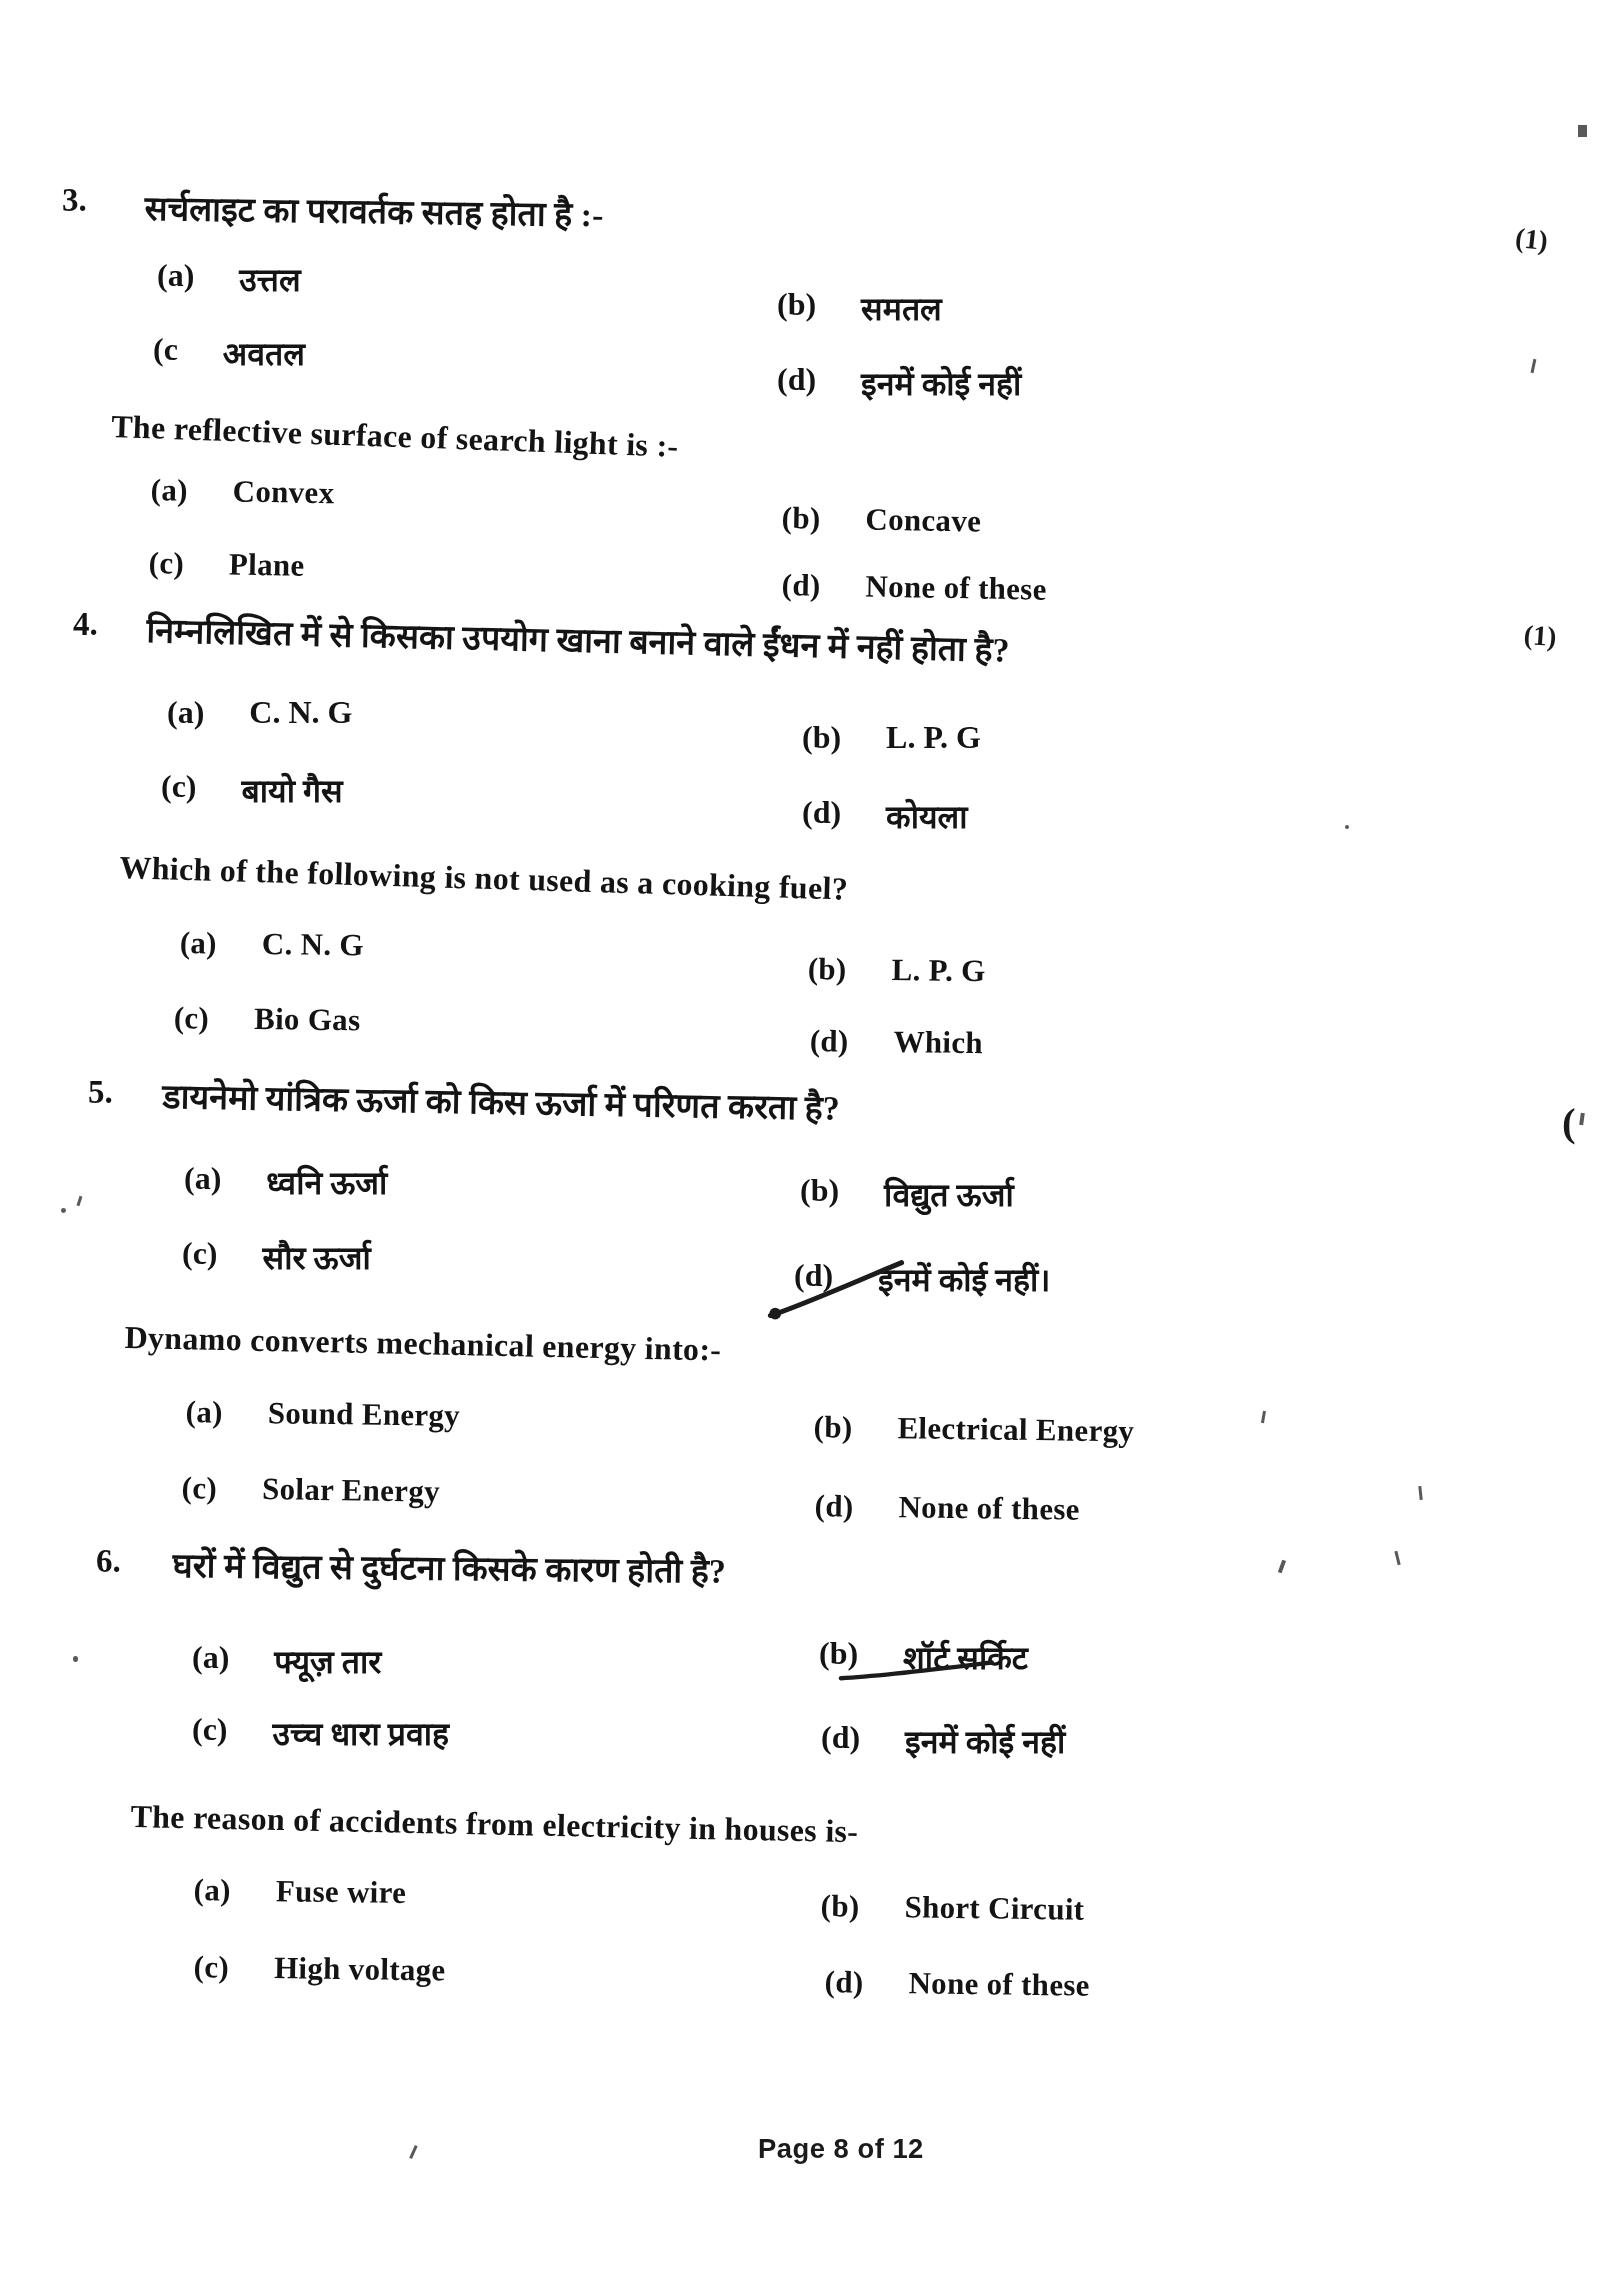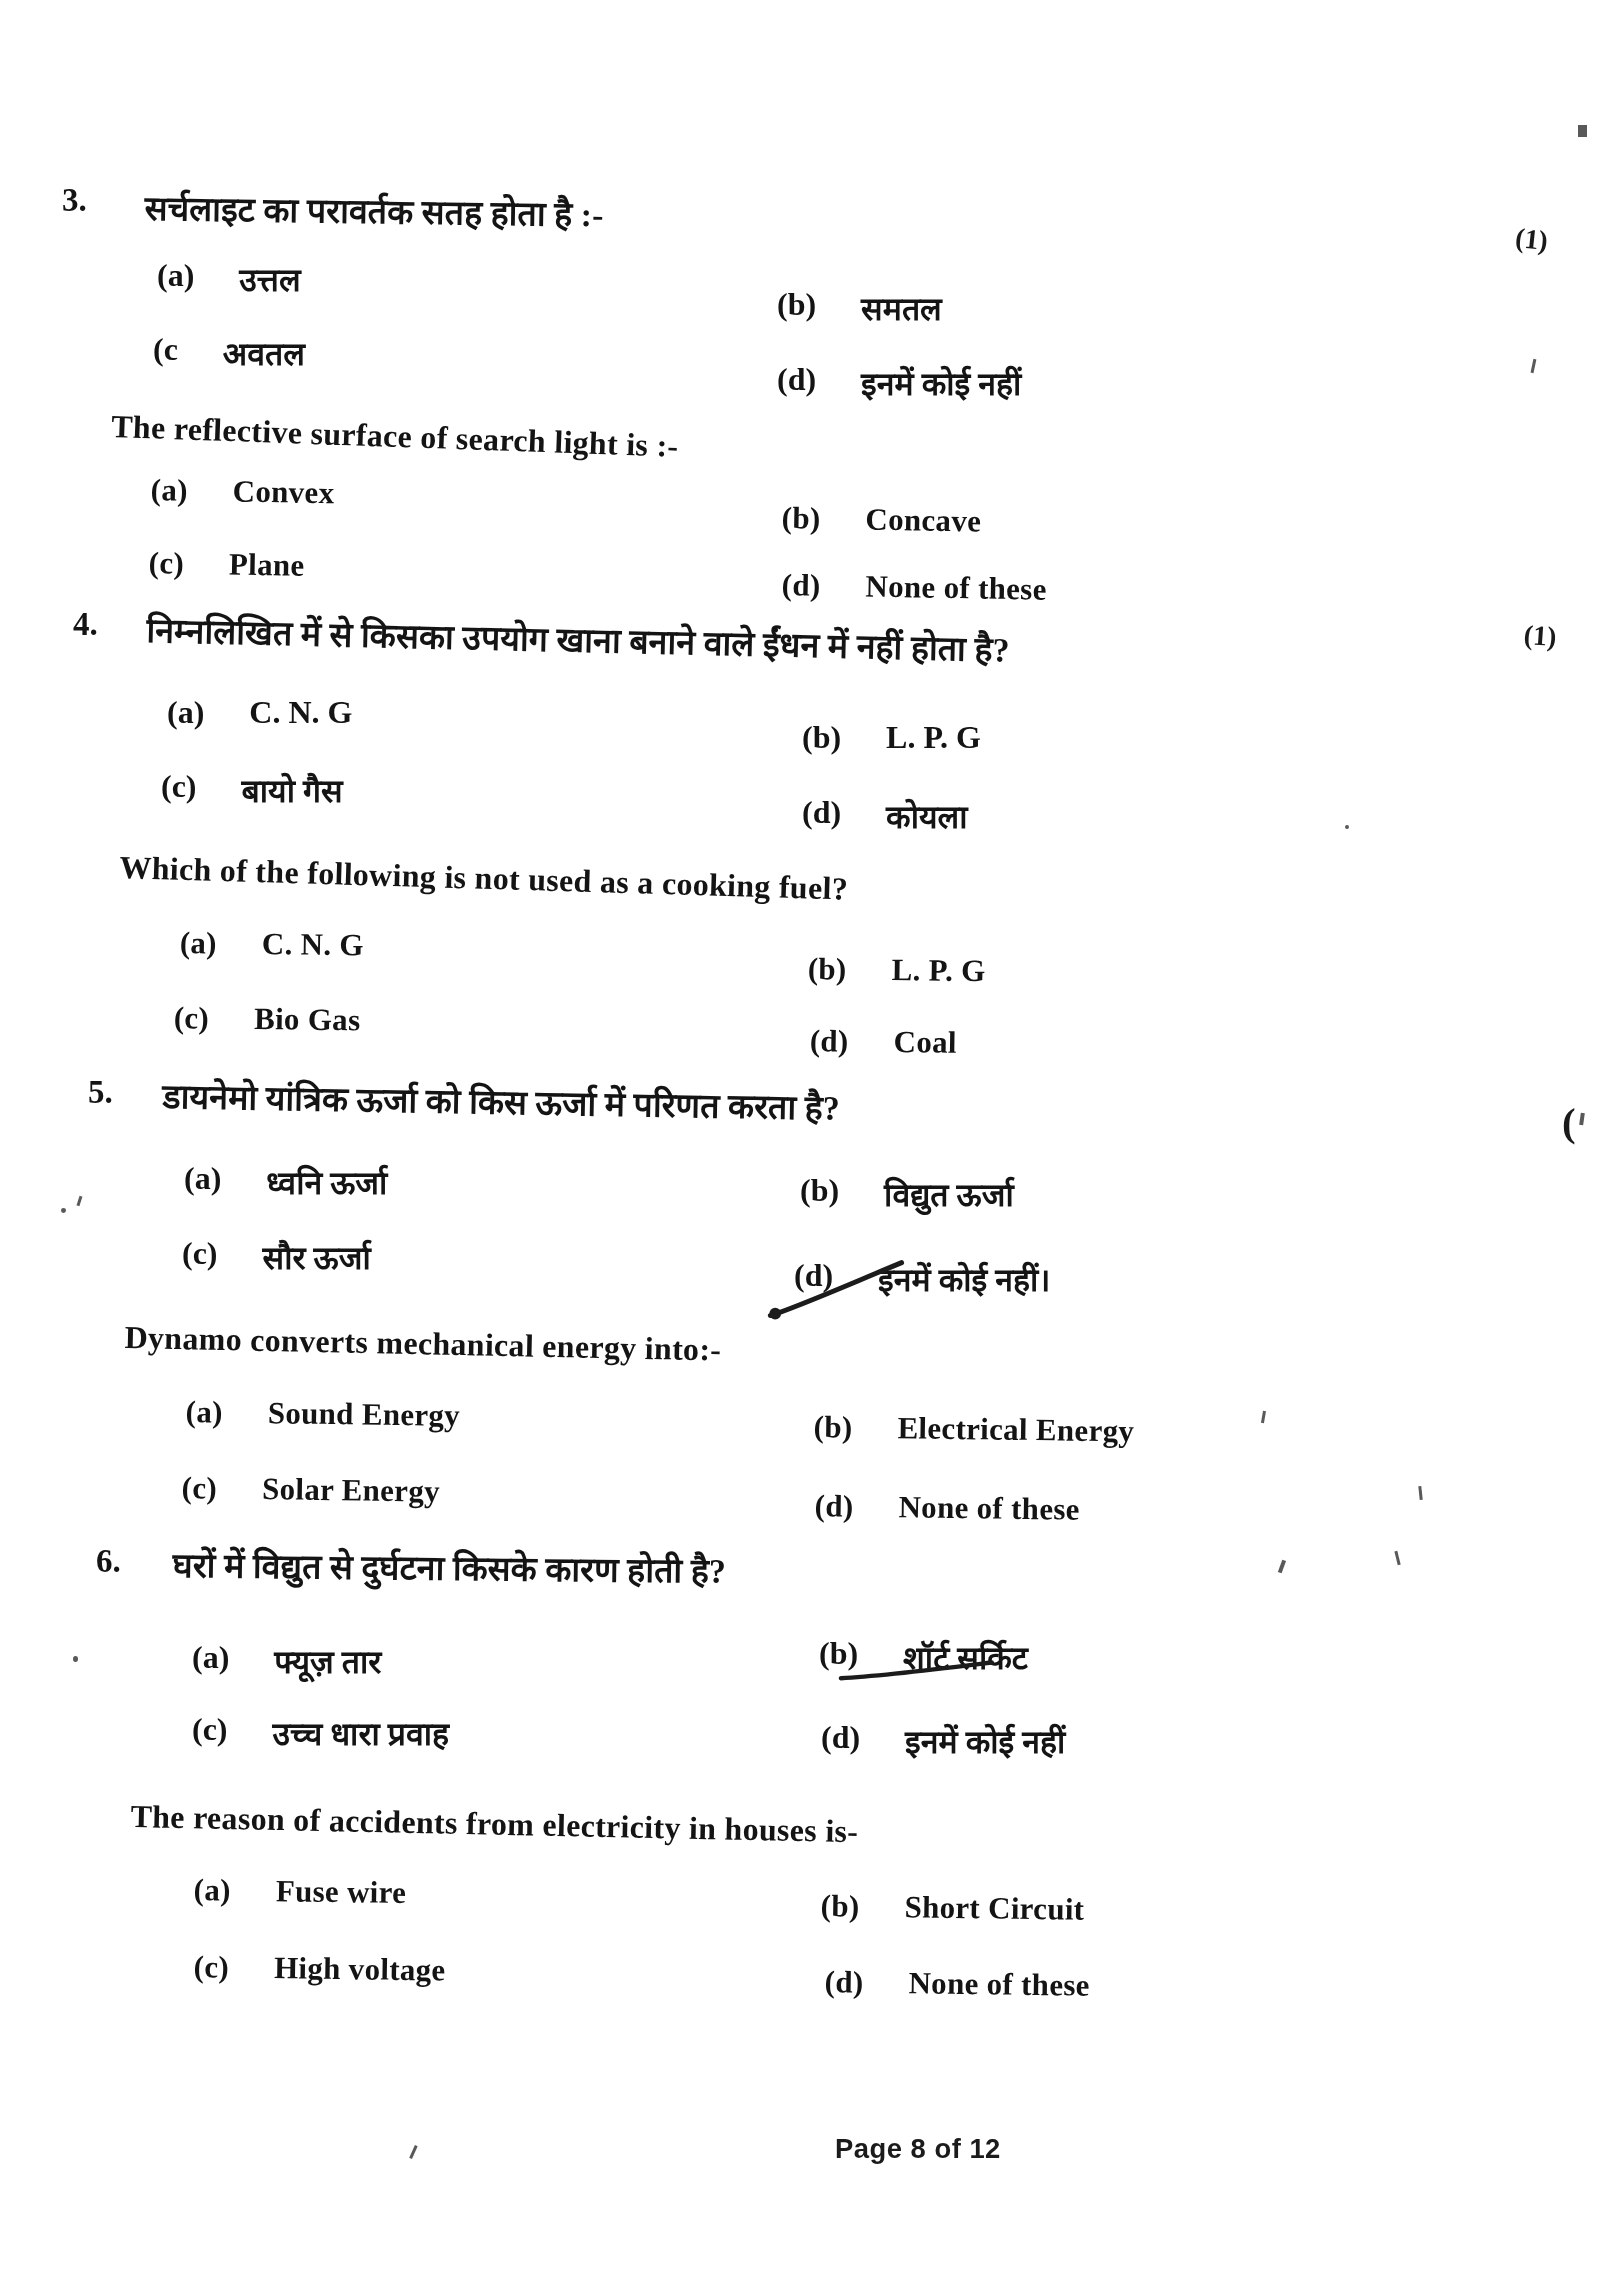--- a/index.html
+++ b/index.html
@@ -97,21 +97,21 @@
   <div class="opt oen" style="left:808px;top:951px;transform:rotate(0.7deg)">
     <span class="lbl">(b)</span>
     <span class="txt">L. P. G</span>
   </div>
   <div class="opt oen" style="left:174px;top:1000px;transform:rotate(0.7deg)">
     <span class="lbl">(c)</span>
     <span class="txt">Bio Gas</span>
   </div>
   <div class="opt oen" style="left:810px;top:1023px;transform:rotate(0.7deg)">
     <span class="lbl">(d)</span>
-    <span class="txt">Coal</span>
+    <span class="txt">Which</span>
   </div>
 </div>
 
 <div>
   <span class="t num" style="left:88px;top:1074px">5.</span>
   <span class="t qhi" style="left:163px;top:1072px;transform:rotate(1deg)">डायनेमो यांत्रिक ऊर्जा को किस ऊर्जा में परिणत करता है?</span>
   <span class="t marks" style="left:1562px;top:1098px;font-size:41px">(</span>
 
   <div class="opt ohi" style="left:184px;top:1160px">
     <span class="lbl">(a)</span>
@@ -184,21 +184,21 @@
   <div class="opt oen" style="left:194px;top:1949px;transform:rotate(0.8deg)">
     <span class="lbl">(c)</span>
     <span class="txt">High voltage</span>
   </div>
   <div class="opt oen" style="left:825px;top:1964px;transform:rotate(0.8deg)">
     <span class="lbl">(d)</span>
     <span class="txt">None of these</span>
   </div>
 </div>
 
-<span class="footer" style="left:835px;top:2133px">Page 8 of 12</span>
+<span class="footer" style="left:758px;top:2133px">Page 8 of 12</span>
 
 <svg class="ink" width="1621" height="2293" viewBox="0 0 1654 2339">
   <path d="M 786 1342 C 812 1334, 862 1312, 920 1288" stroke="#1c1c1c" stroke-width="5" fill="none" stroke-linecap="round"></path>
   <circle cx="791" cy="1340" r="6" fill="#1c1c1c"></circle>
   <path d="M 858 1712 C 900 1710, 955 1703, 1012 1696" stroke="#1c1c1c" stroke-width="4.5" fill="none" stroke-linecap="round"></path>
 </svg>
 
 <div class="speck" style="left:1578px;top:125px;width:8.8px;height:11.8px"></div>
 <div class="speck" style="left:1532px;top:359px;width:2.9px;height:13.7px;transform:rotate(12deg)"></div>
 <div class="speck" style="left:1580px;top:1113px;width:3.9px;height:11.8px;transform:rotate(8deg)"></div>

